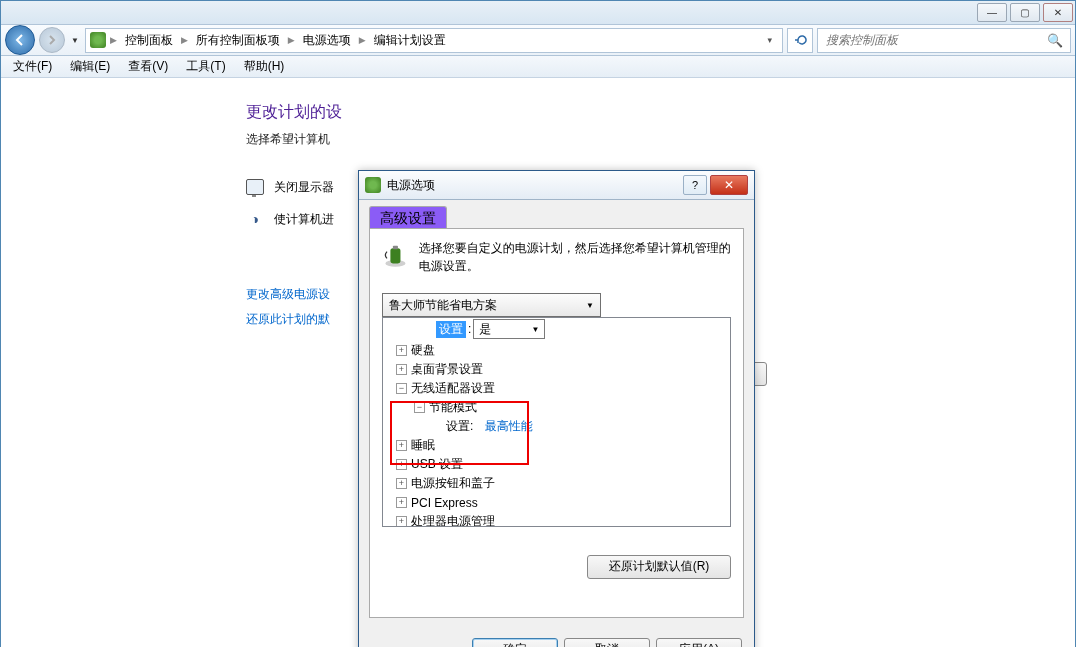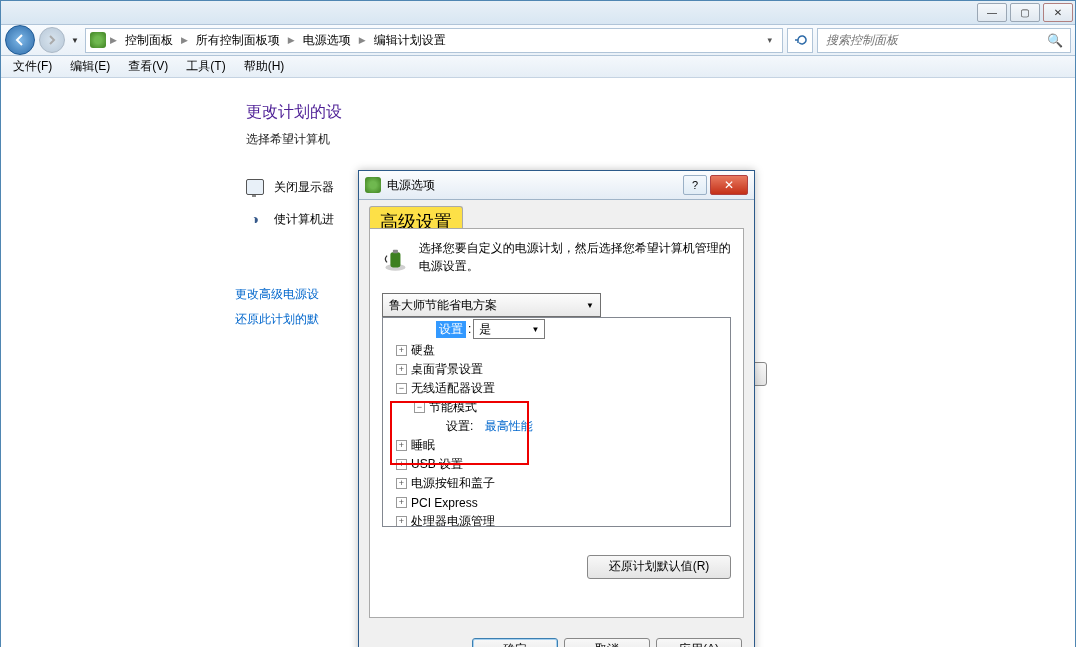--- a/index.html
+++ b/index.html
@@ -23,37 +23,37 @@
 .search-input{flex:1;border:none;outline:none;font-size:12px;color:#888;font-style:italic}
 .search-icon{color:#5a8cc6;font-size:13px}
 .menu-bar{height:21px;background:linear-gradient(#f4f8fc,#e6eef6);border-bottom:1px solid #c5d3e2;display:flex;align-items:center;padding:0 10px;gap:14px}
 .menu-item{cursor:pointer;padding:2px 2px}
 .content{position:relative;height:571px;background:#fff}
 .page-body{position:absolute;left:245px;top:24px;width:560px}
 .page-title{font-size:16px;color:#4c1d95;margin-bottom:8px}
 .page-sub{font-size:12px;color:#222;margin-bottom:30px}
 .opt-row{display:flex;align-items:center;gap:10px;margin:14px 0;font-size:12px}
 .opt-icon{width:18px;height:18px;display:flex;align-items:center;justify-content:center}
-.links-box{position:absolute;left:234px;top:200px;font-size:12px}
+.links-box{position:absolute;left:245px;top:200px;font-size:12px}
 .link{color:#0066cc;margin:8px 0;cursor:pointer}
 .save-cancel{position:absolute;left:680px;top:284px}
 .btn{display:inline-block;min-width:72px;height:22px;line-height:20px;border:1px solid #888;background:linear-gradient(#f8f8f8,#e4e4e4);border-radius:3px;text-align:center;font-size:12px;cursor:pointer;padding:0 6px}
 
 
 .dialog{position:absolute;left:357px;top:92px;width:395px;height:492px;border:1px solid #2c5a8a;background:#f0f0f0;box-shadow:0 0 8px rgba(0,0,0,0.25)}
 .dlg-title{height:28px;background:linear-gradient(#fcfdfe,#e4ecf5);display:flex;align-items:center;padding:0 6px;border-bottom:1px solid #a0b4c8}
 .dlg-icon{width:16px;height:16px;background:radial-gradient(#6fb84f 30%,#3d8020);border-radius:3px;margin-right:6px}
 .dlg-title-text{flex:1;font-size:12px}
 .dlg-help{width:22px;height:18px;border:1px solid #9ab0c6;border-radius:2px;background:linear-gradient(#f4f8fc,#e0ecf6);display:flex;align-items:center;justify-content:center;font-size:11px;cursor:pointer;margin-right:3px}
 .dlg-close{width:36px;height:18px;border:1px solid #b04040;border-radius:2px;background:linear-gradient(#e87a60,#c43018);display:flex;align-items:center;justify-content:center;color:#fff;font-size:12px;cursor:pointer}
 .dlg-body{padding:6px 10px 10px}
 .tab-strip{display:flex;height:22px}
-.tab{border:1px solid #aaa;border-bottom:none;background:#fde047;padding:3px 10px 0;font-size:18px;border-radius:3px 3px 0 0;cursor:pointer}
+.tab{border:1px solid #aaa;border-bottom:none;background:#8b5cf6;padding:3px 10px 0;font-size:14px;border-radius:3px 3px 0 0;cursor:pointer}
 .tab-content{border:1px solid #aaa;background:#fff;padding:10px 12px;height:390px;box-sizing:border-box}
-.desc-row{display:flex;gap:10px;align-items:flex-end;margin-bottom:18px}
+.desc-row{display:flex;gap:10px;align-items:flex-start;margin-bottom:18px}
 .battery-icon{width:32px;height:32px}
 .desc-text{font-size:12px;line-height:1.5}
 .plan-select{width:205px;height:22px;border:1px solid #707070;background:linear-gradient(#fdfdfd,#e8e8e8);display:flex;align-items:center;padding:0 6px;font-size:12px;cursor:pointer;justify-content:space-between}
 .plan-select .dd{font-size:8px}
 .tree-box{border:1px solid #828790;height:208px;overflow:hidden;font-size:12px}
 .tree-inner{padding:2px 3px}
 .setting-row{display:flex;align-items:center;margin-left:50px;margin-bottom:3px;height:18px}
 .setting-label{background:#3399ff;color:#fff;padding:0 3px}
 .setting-colon{margin:0 2px}
 .setting-val{display:flex;align-items:center;width:60px;height:18px;border:1px solid #7a7a7a;padding:0 5px;justify-content:space-between;background:#fff}

